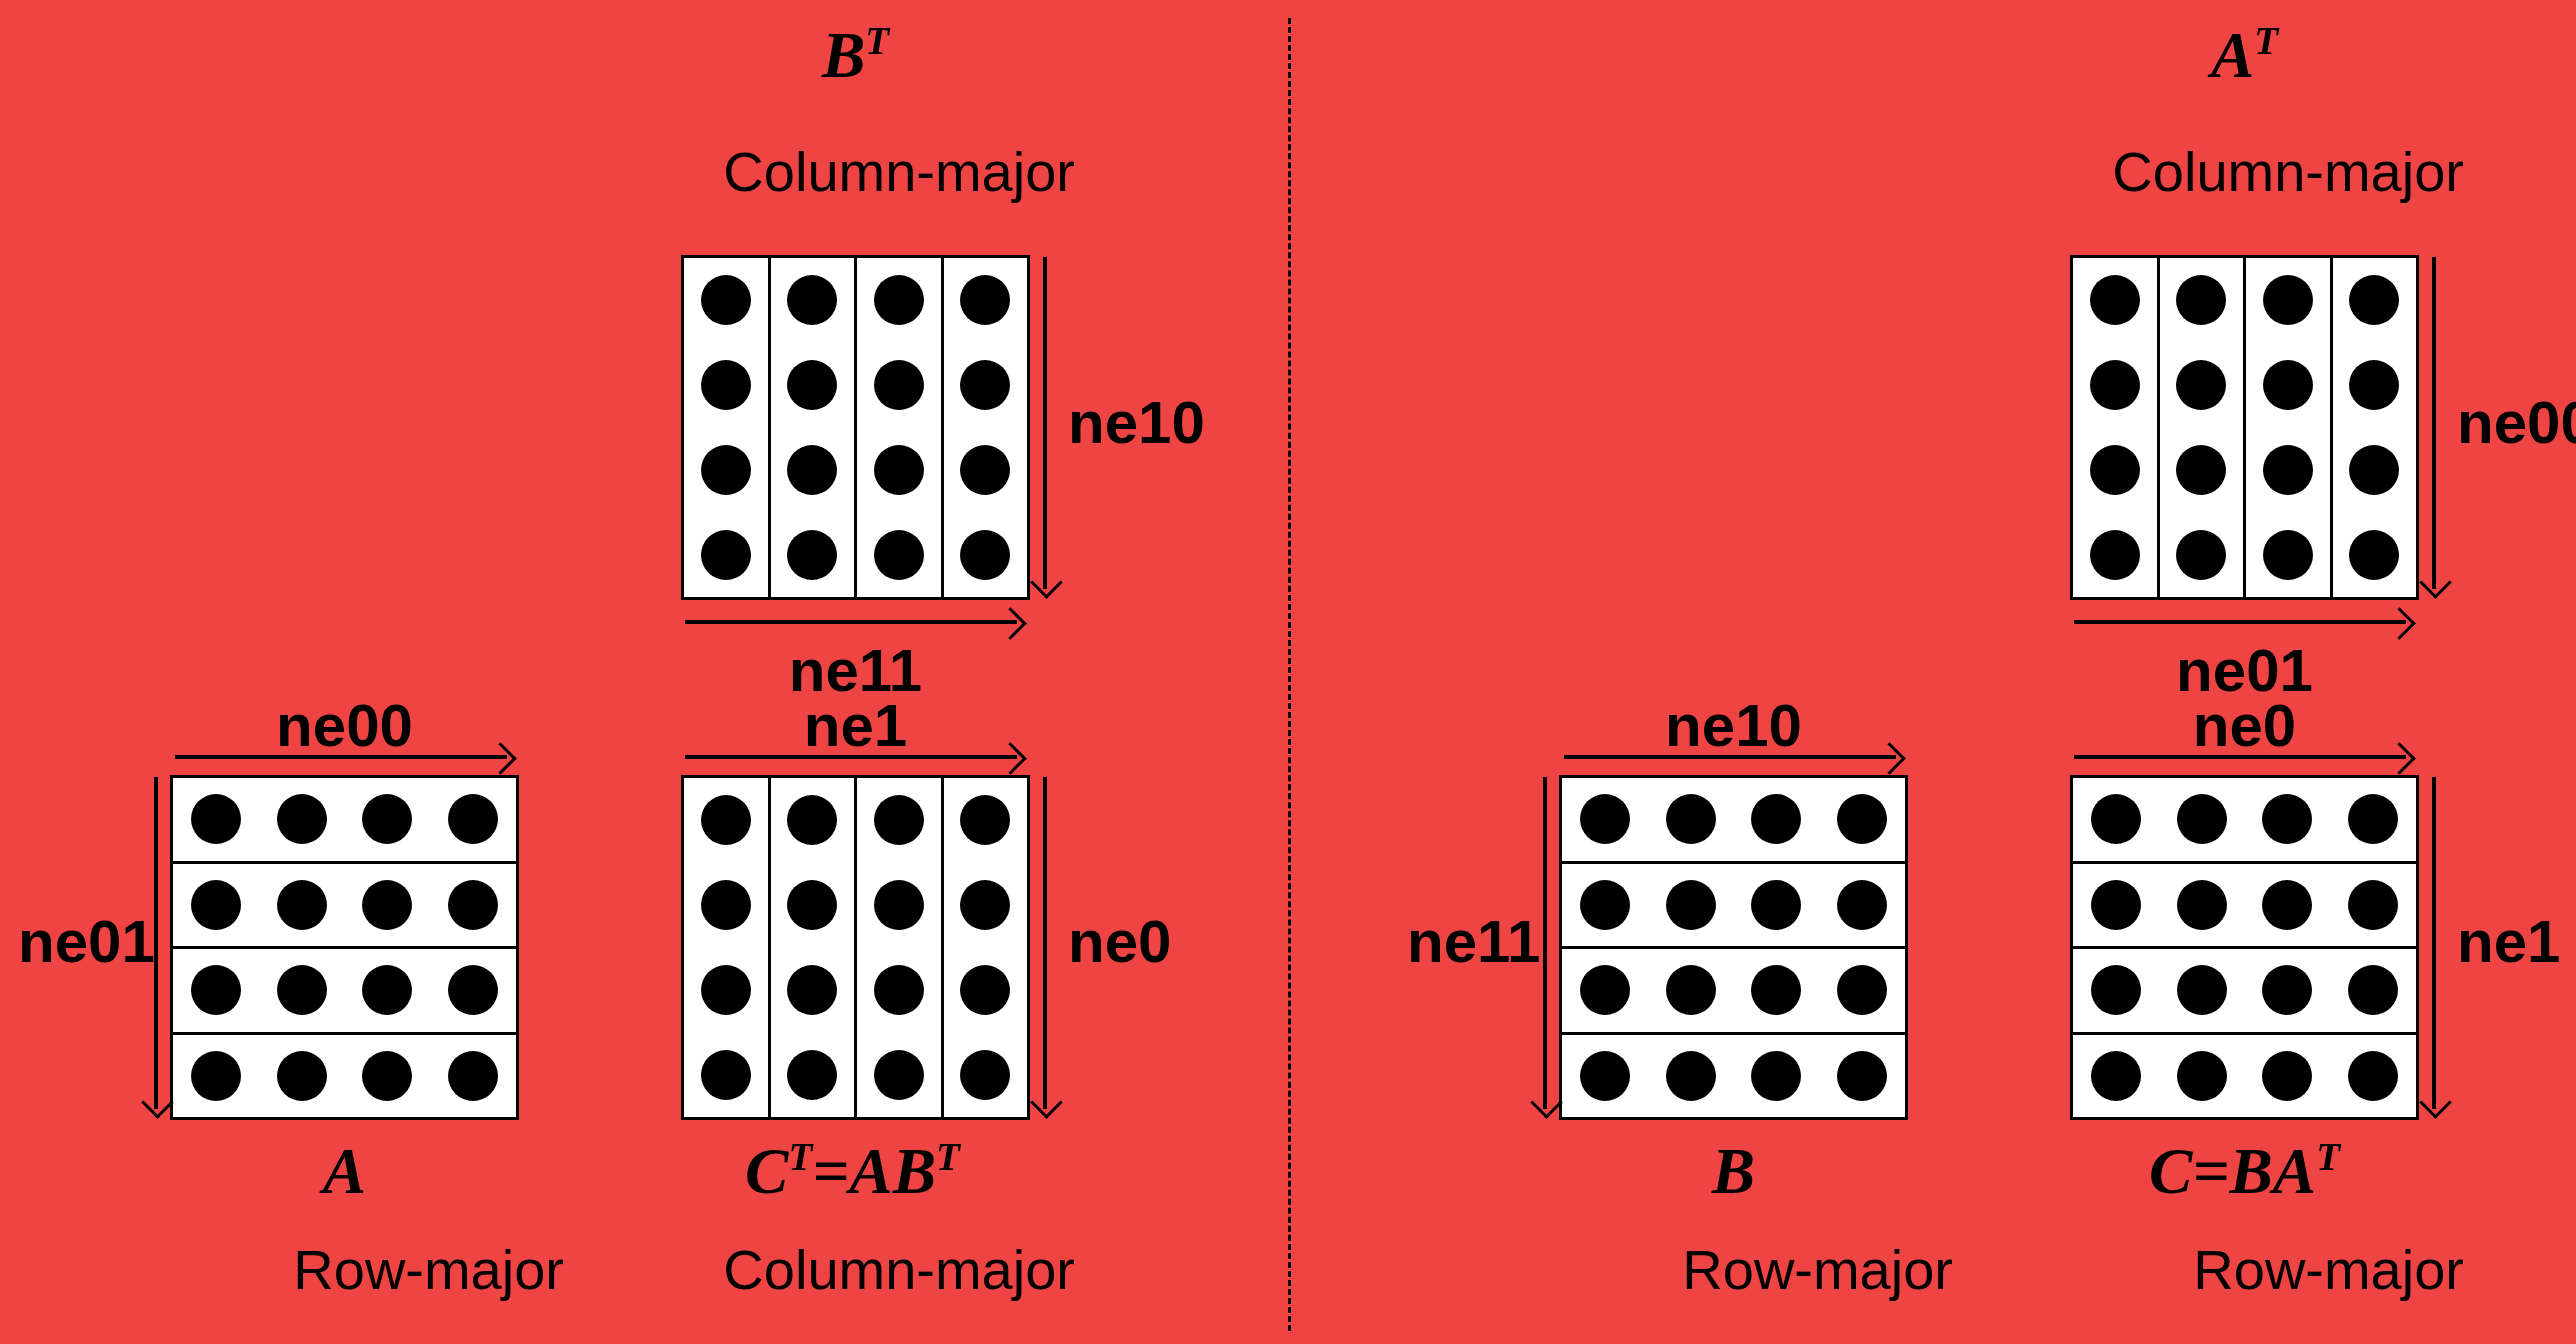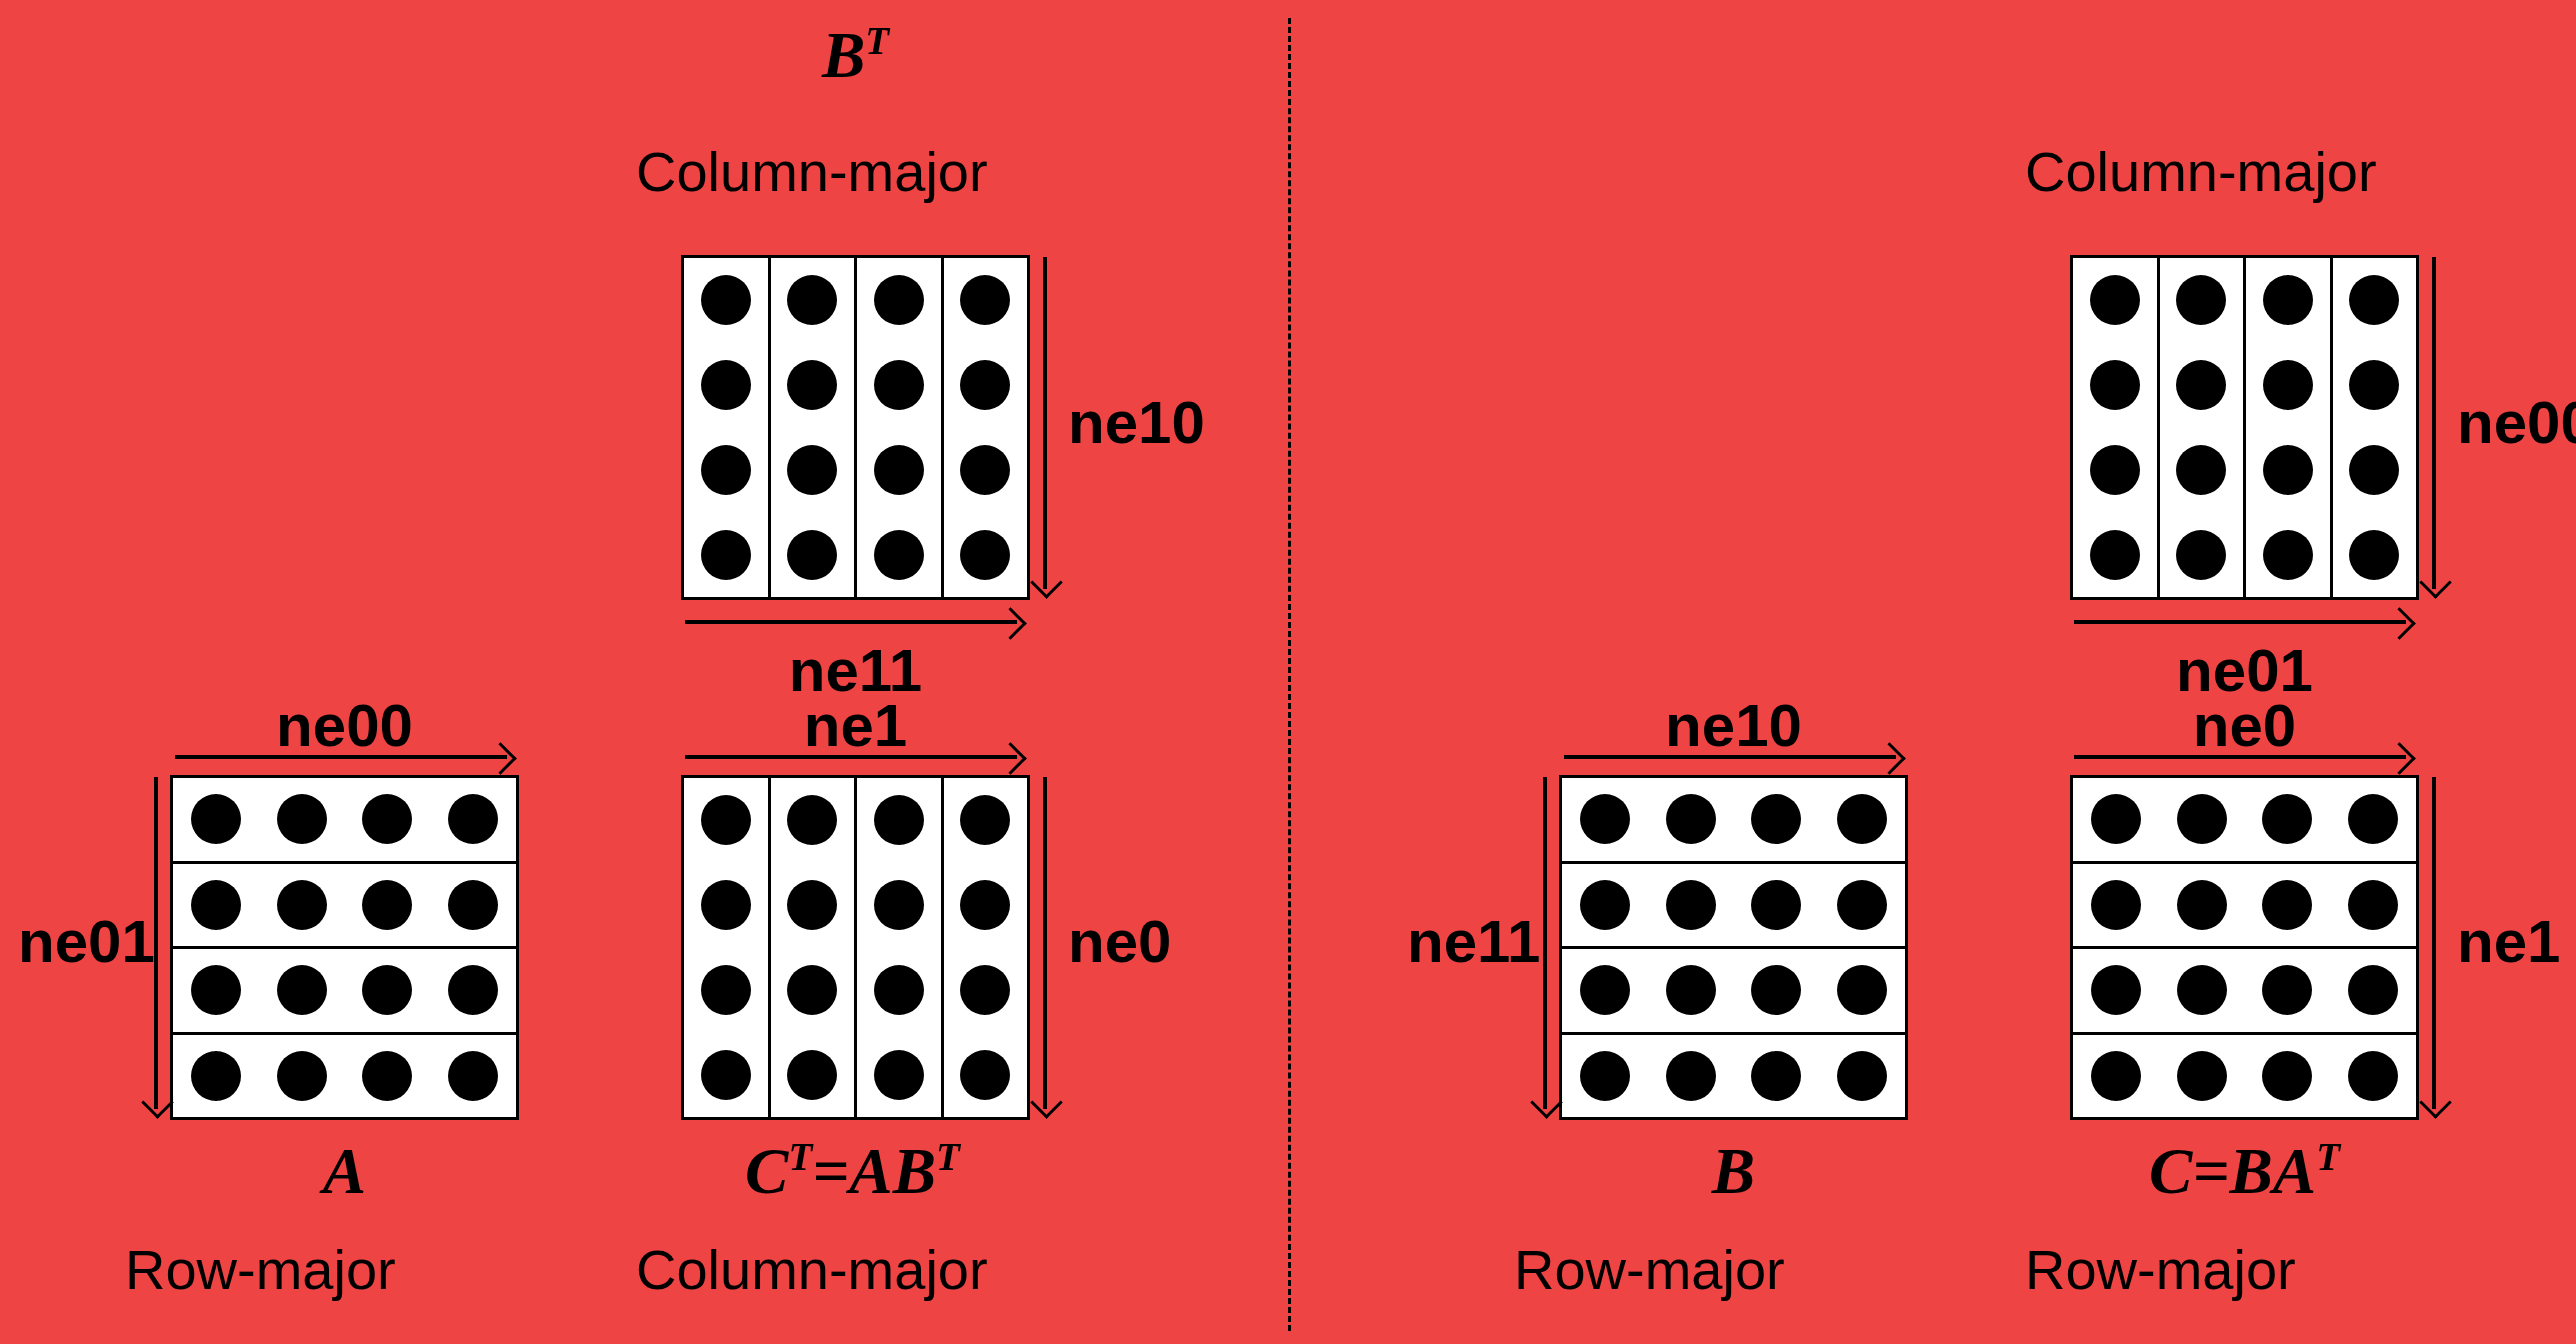--- a/index.html
+++ b/index.html
@@ -22,21 +22,21 @@
   .matrix.rows .strip:first-child { border-top:none; }
   .dot { width:50px; height:50px; border-radius:50%; background:#000; flex:0 0 auto; }
 
   
   .ne { position:absolute; font-weight:700; font-size:60px; line-height:1.1; white-space:nowrap; }
   .ne.center { text-align:center; }
   .ne.right { text-align:right; }
   .mname { position:absolute; font-family:"Liberation Serif", serif; font-style:italic;
            font-weight:700; font-size:65px; line-height:1.1; text-align:center; white-space:nowrap; }
   .mname sup { font-size:60%; }
-  .order { position:absolute; font-size:56px; line-height:1.15; text-align:left; white-space:nowrap; }
+  .order { position:absolute; font-size:56px; line-height:1.15; text-align:right; white-space:nowrap; }
 
   
   .arrow-right { position:absolute; height:3.6px; background:#000; }
   .arrow-right::after { content:""; position:absolute; right:-5.4px; top:-8px; width:20px; height:20px;
                         border-top:3.6px solid #000; border-right:3.6px solid #000; transform:rotate(45deg); }
   .arrow-down { position:absolute; width:3.6px; background:#000; }
   .arrow-down::after { content:""; position:absolute; bottom:-5.4px; left:-8px; width:20px; height:20px;
                        border-right:3.6px solid #000; border-bottom:3.6px solid #000; transform:rotate(45deg); }
 </style>
 </head>
@@ -138,20 +138,21 @@
         <span class="dot"></span>
         <span class="dot"></span>
         <span class="dot"></span>
       </div>
     </div>
   <div class="arrow-down" style="left:1043px;top:777px;height:332px;"></div>
   <div class="ne" style="left:1068px;top:909px;width:134px;">ne0</div>
   <div class="mname" style="left:588px;top:1136px;width:529px;"><span>C</span><sup>T</sup><span>=AB</span><sup>T</sup></div>
   <div class="order" style="left:636px;top:1238px;width:439px;">Column-major</div>
 
+  <div class="mname" style="left:2070px;top:20px;width:349px;"><span>A</span><sup>T</sup><span></span><sup></sup></div>
   <div class="order" style="left:2025px;top:140px;width:439px;">Column-major</div>
   <div class="matrix cols" style="left:2070px;top:255px;">
       <div class="strip">
         <span class="dot"></span>
         <span class="dot"></span>
         <span class="dot"></span>
         <span class="dot"></span>
       </div>
       <div class="strip">
         <span class="dot"></span>

